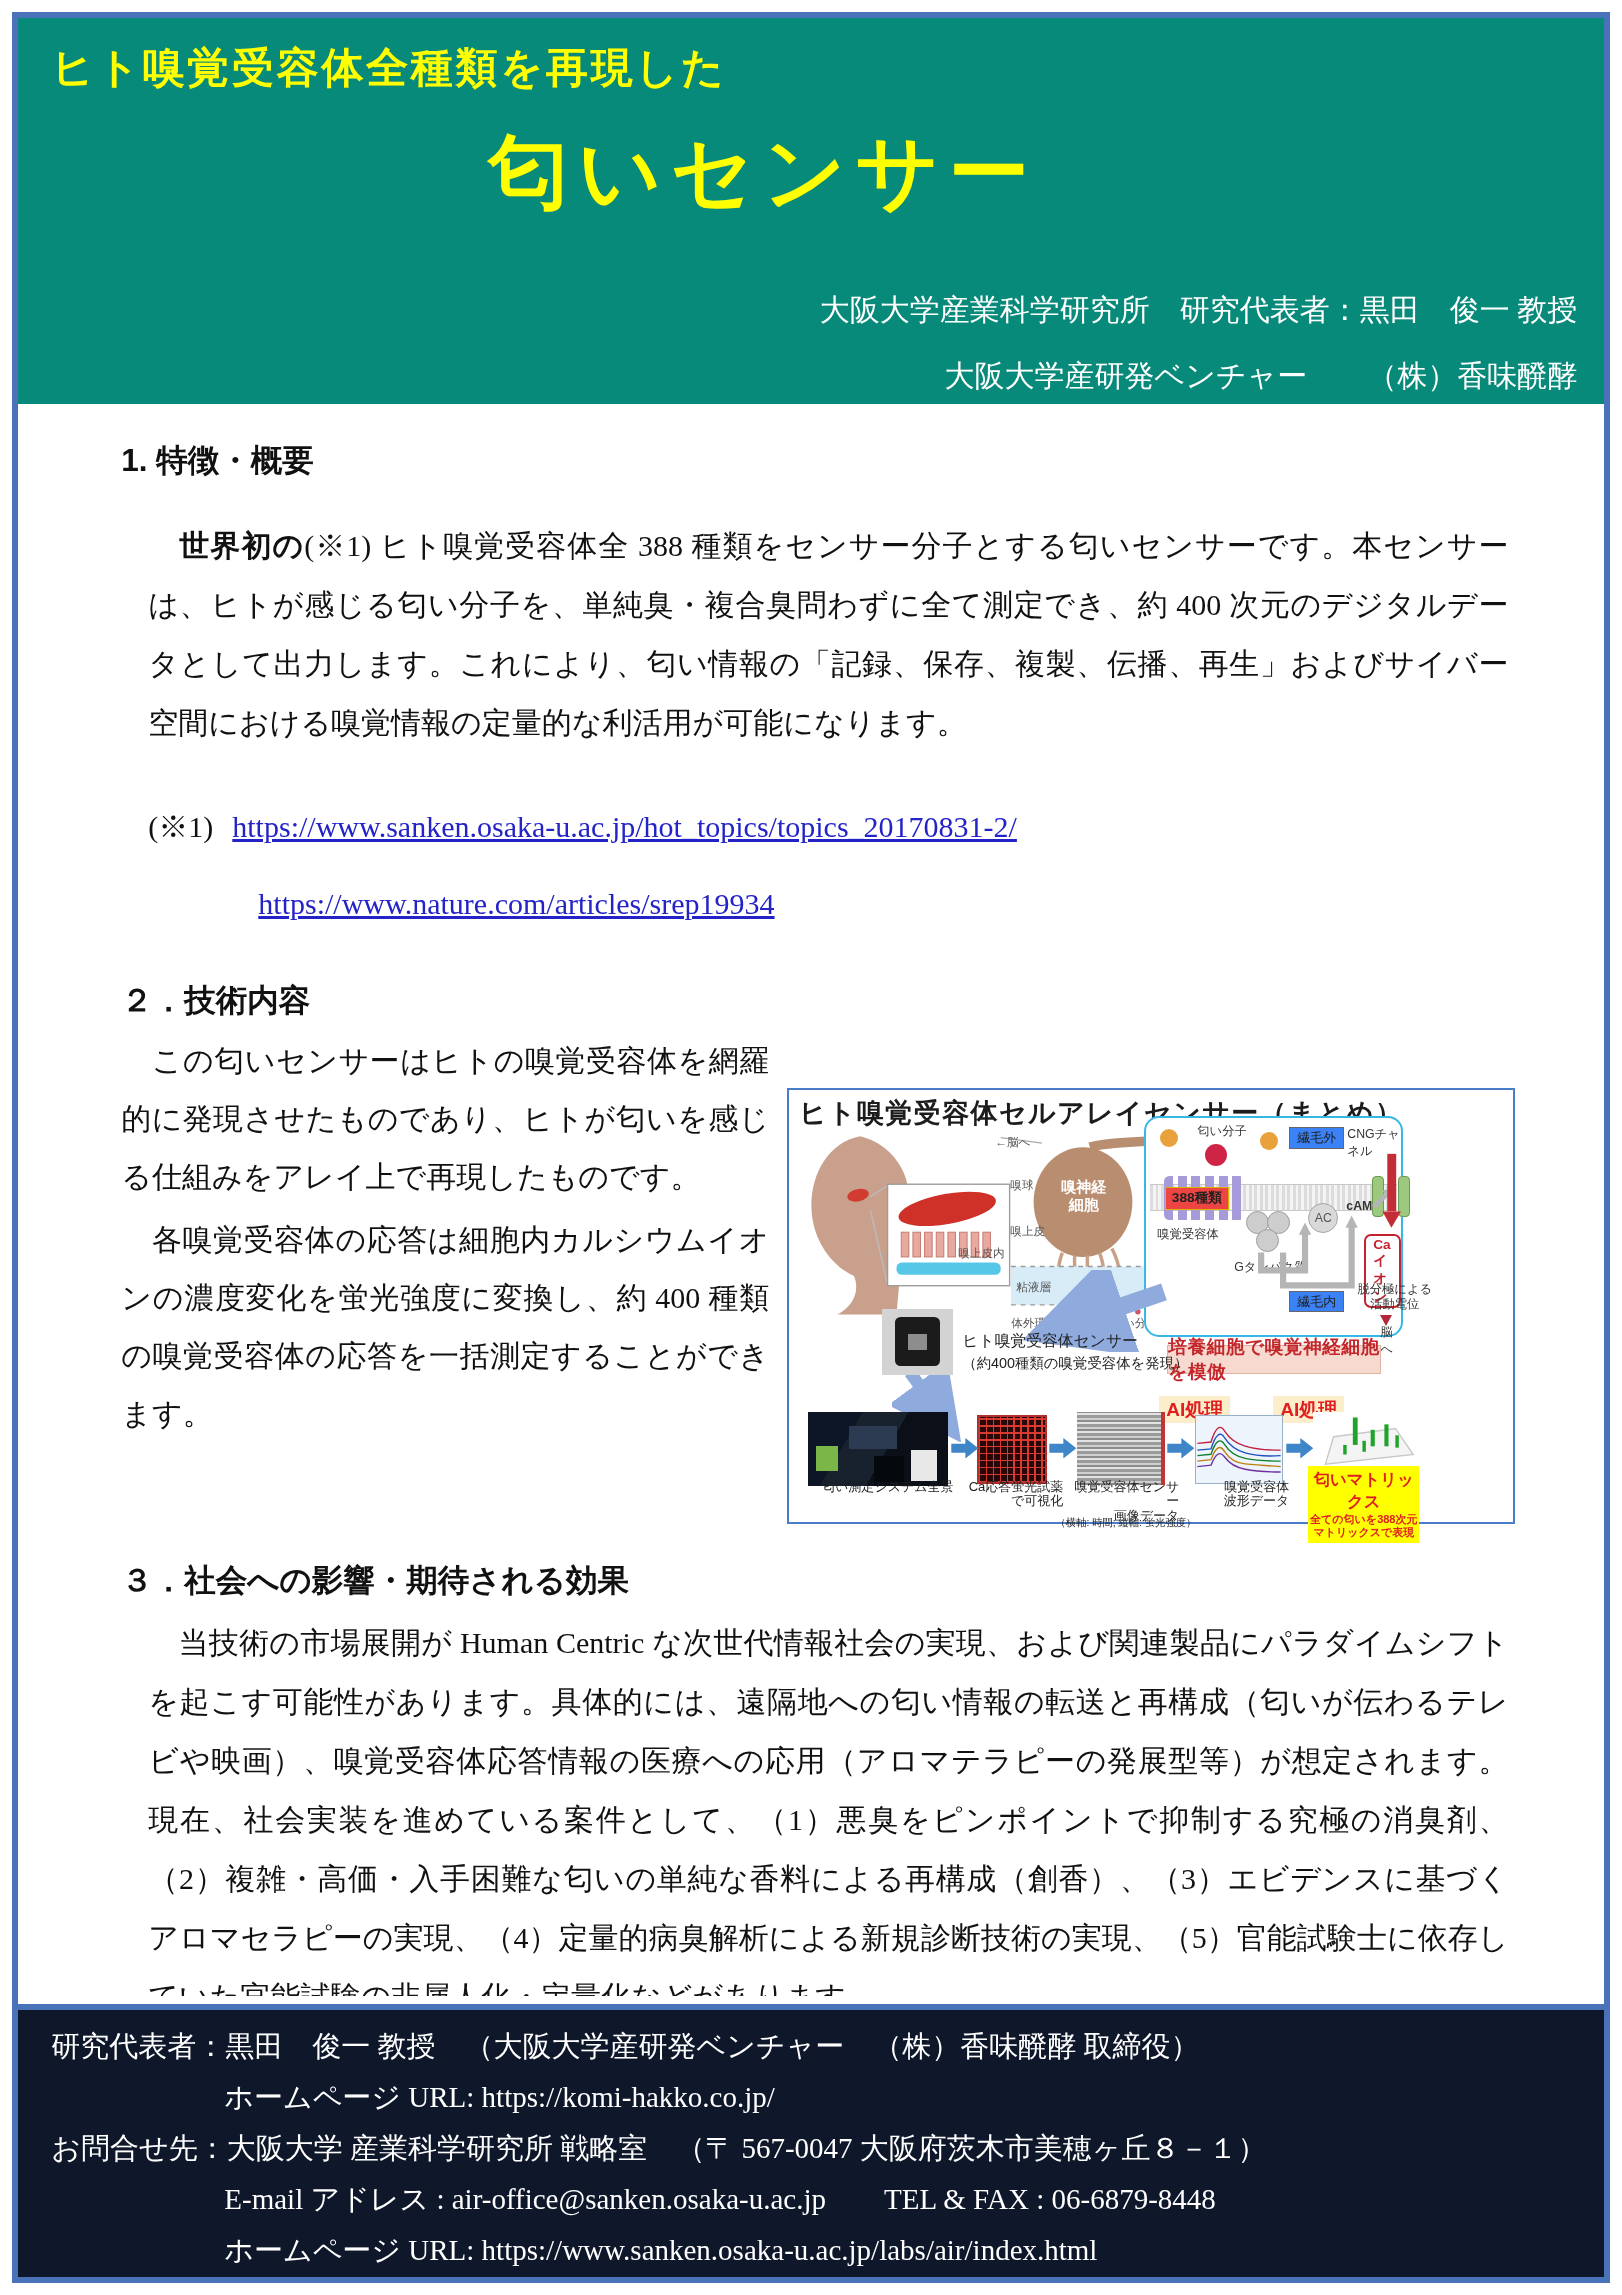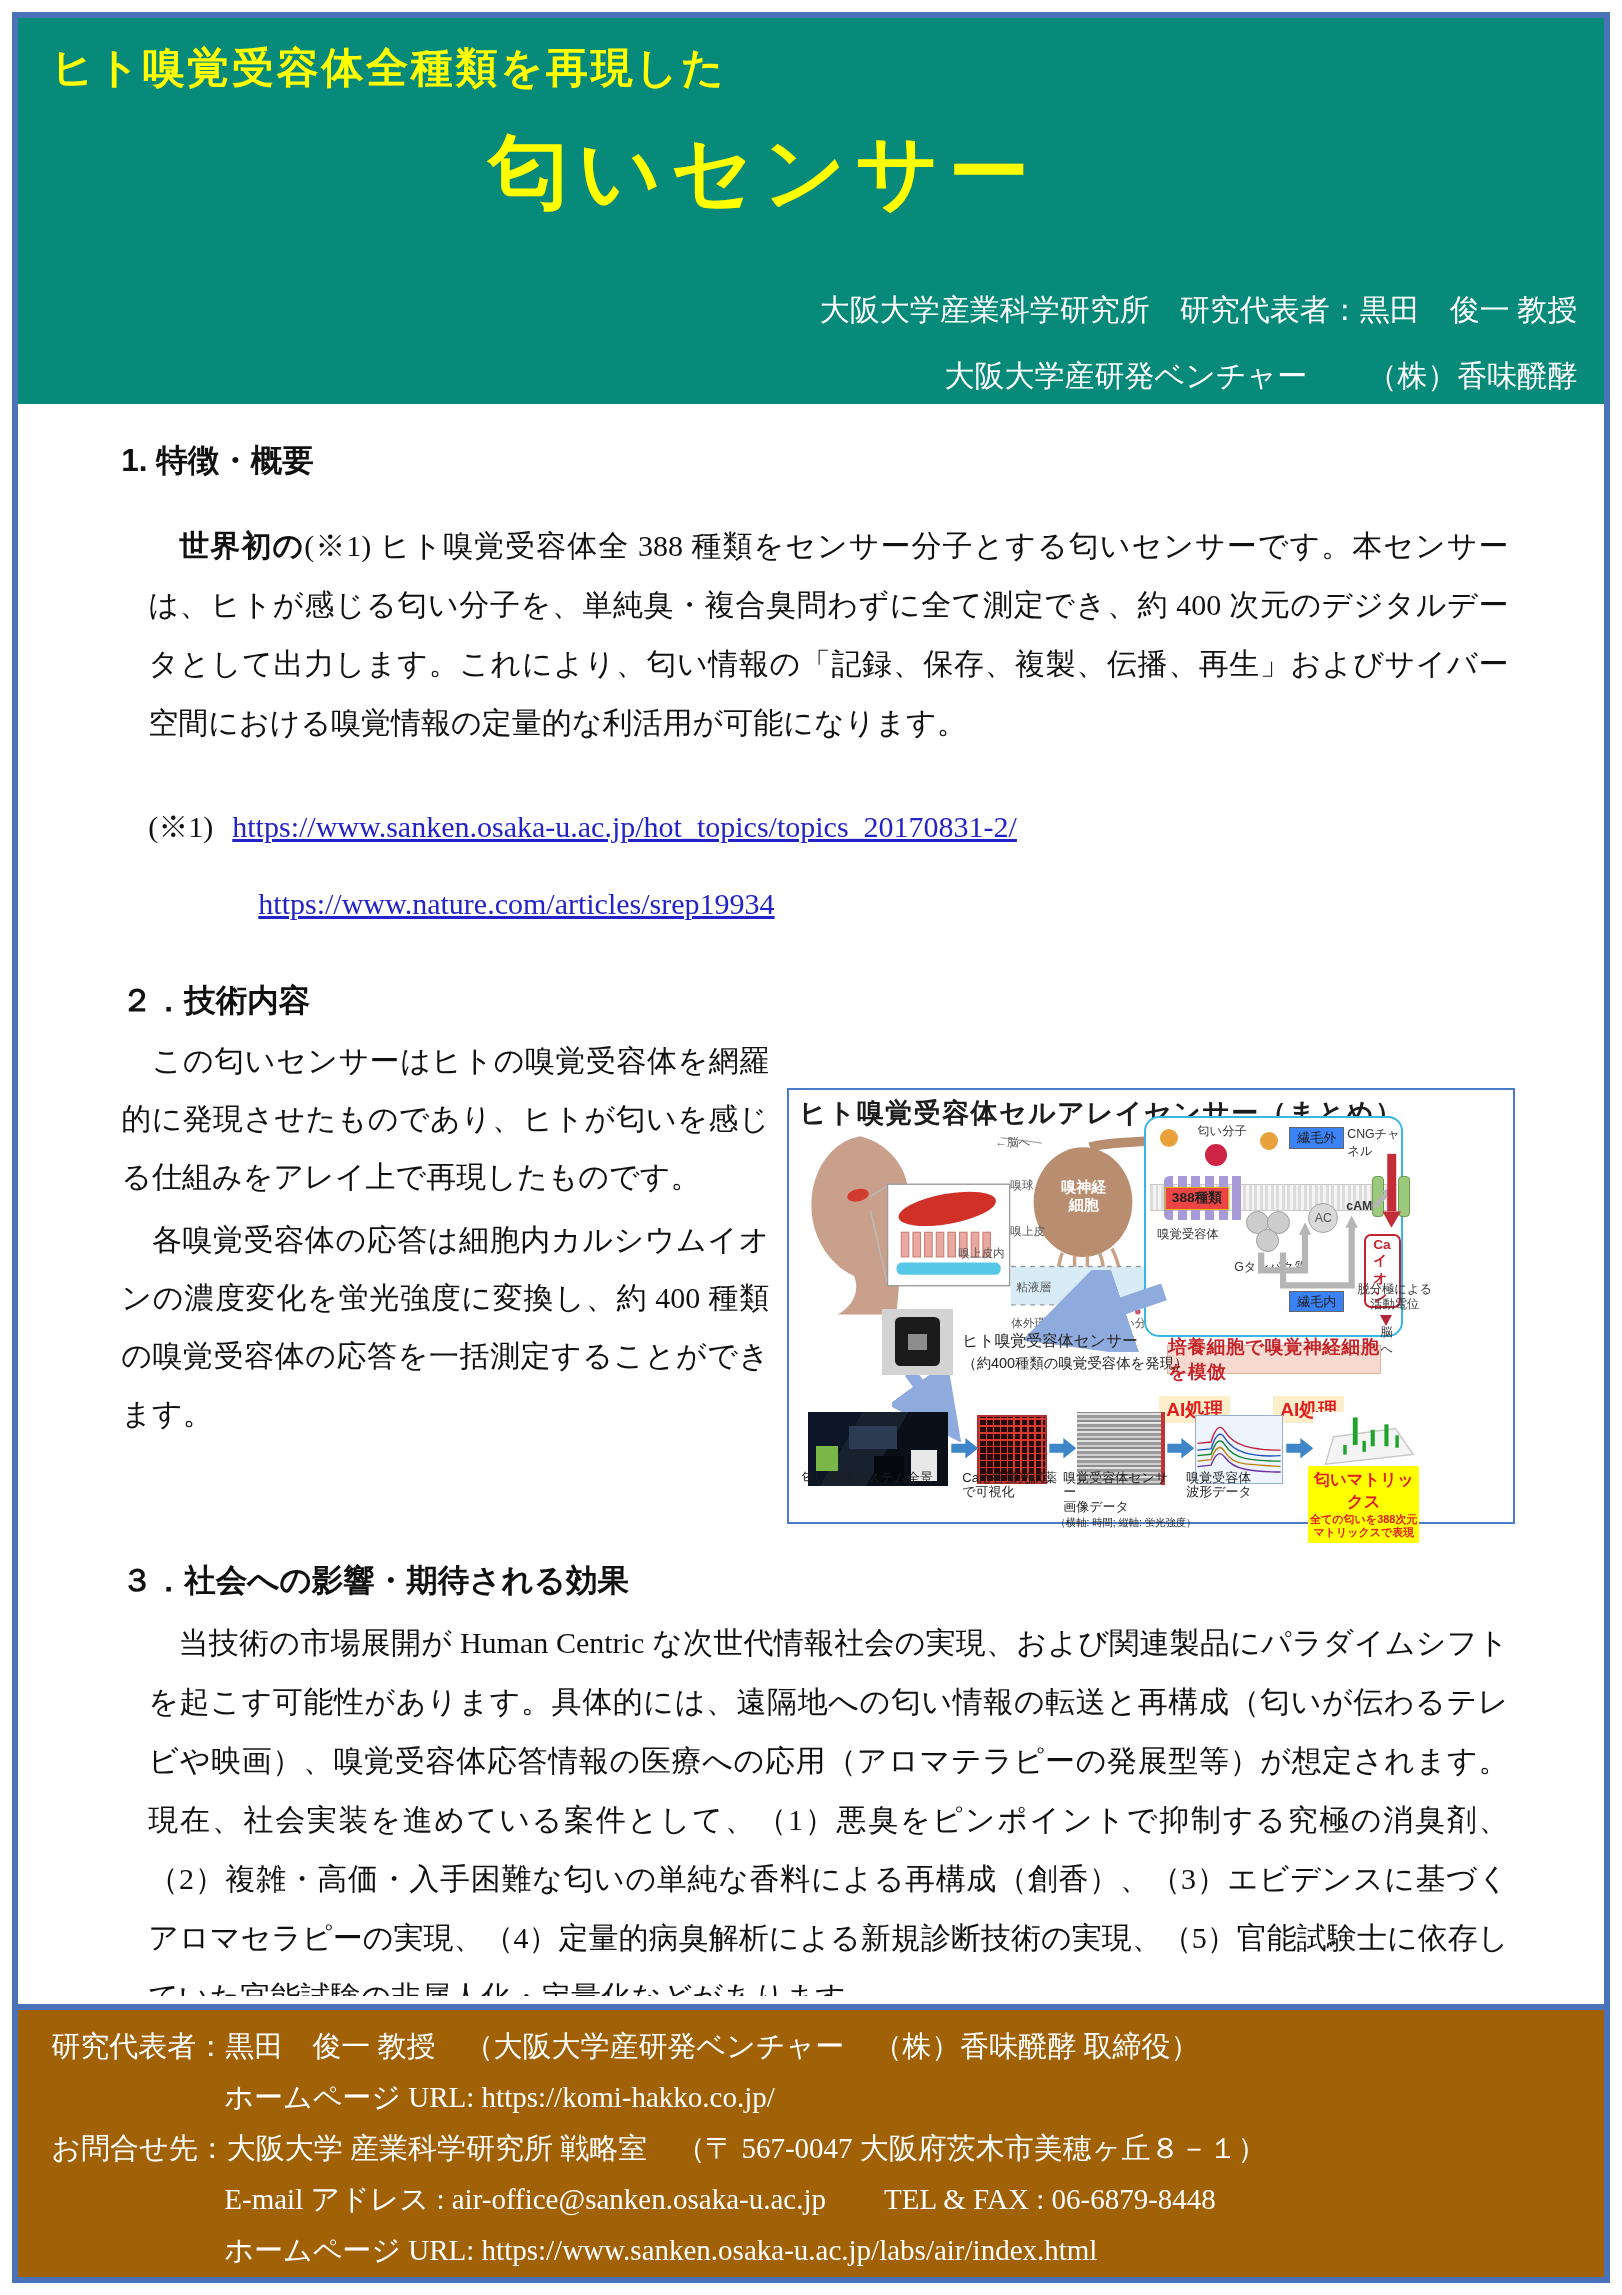--- a/index.html
+++ b/index.html
@@ -102,29 +102,29 @@
                              repeating-linear-gradient(90deg,rgba(225,60,50,.95) 0 1.4px,rgba(0,0,0,0) 1.4px 6.9px); }
   .p-gray { left:288px; top:322px; width:88px; height:73px; border-right:4.8px solid #c23333;
             background:repeating-linear-gradient(0deg,#8d8d8d 0 2.1px,#cfcfcf 2.1px 4.1px,#9b9b9b 4.1px 6.9px,#e3e3e3 6.9px 9px),
                        repeating-linear-gradient(90deg,rgba(255,255,255,.25) 0 4.1px,rgba(0,0,0,.12) 4.1px 8.2px); }
   .p-wave { left:406px; top:325px; width:88px; height:69px; background:#eef4fb; border:0.7px solid #9ab0c8; }
   .p-3d { left:524px; top:322px; width:103px; height:59px; background:#fff; }
 
   .parrow { position:absolute; top:348px; width:27px; height:20.6px; background:#3f86c8;
             clip-path:polygon(0 28%,52% 28%,52% 0,100% 50%,52% 100%,52% 72%,0 72%); }
 
-  .cap { position:absolute; top:381px; font-size:13px; line-height:14.4px; color:#1d1d1d; text-align:left; }
+  .cap { position:absolute; top:390px; font-size:13px; line-height:14.4px; color:#1d1d1d; text-align:right; }
   .cap-note { position:absolute; top:426px; font-size:10.3px; color:#1d1d1d; text-align:right; }
   .matrix-box { position:absolute; left:519px; top:376px; width:111px; background:#ffff00;
                 text-align:center; padding:2.7px 1.4px 4.1px 1.4px; }
   .matrix-box .mt { font-size:16.4px; font-weight:bold; color:#e02020; }
   .matrix-box .ms { font-size:11px; font-weight:bold; color:#e02020; line-height:13px; }
 
   
-  .ftr { position:absolute; left:0; bottom:0; width:100%; height:273px; background:#a16207;
+  .ftr { position:absolute; left:0; bottom:0; width:100%; height:273px; background:#0f172a;
          border-top:6.9px solid #4a72b8; color:#ffffff; font-size:29px; line-height:51px;
          padding:11px 0 0 33px; }
   .ftr .ind { padding-left:173px; }
 </style>
 </head>
 <body>
 
 <div class="frame">
 
   <div class="hdr">

